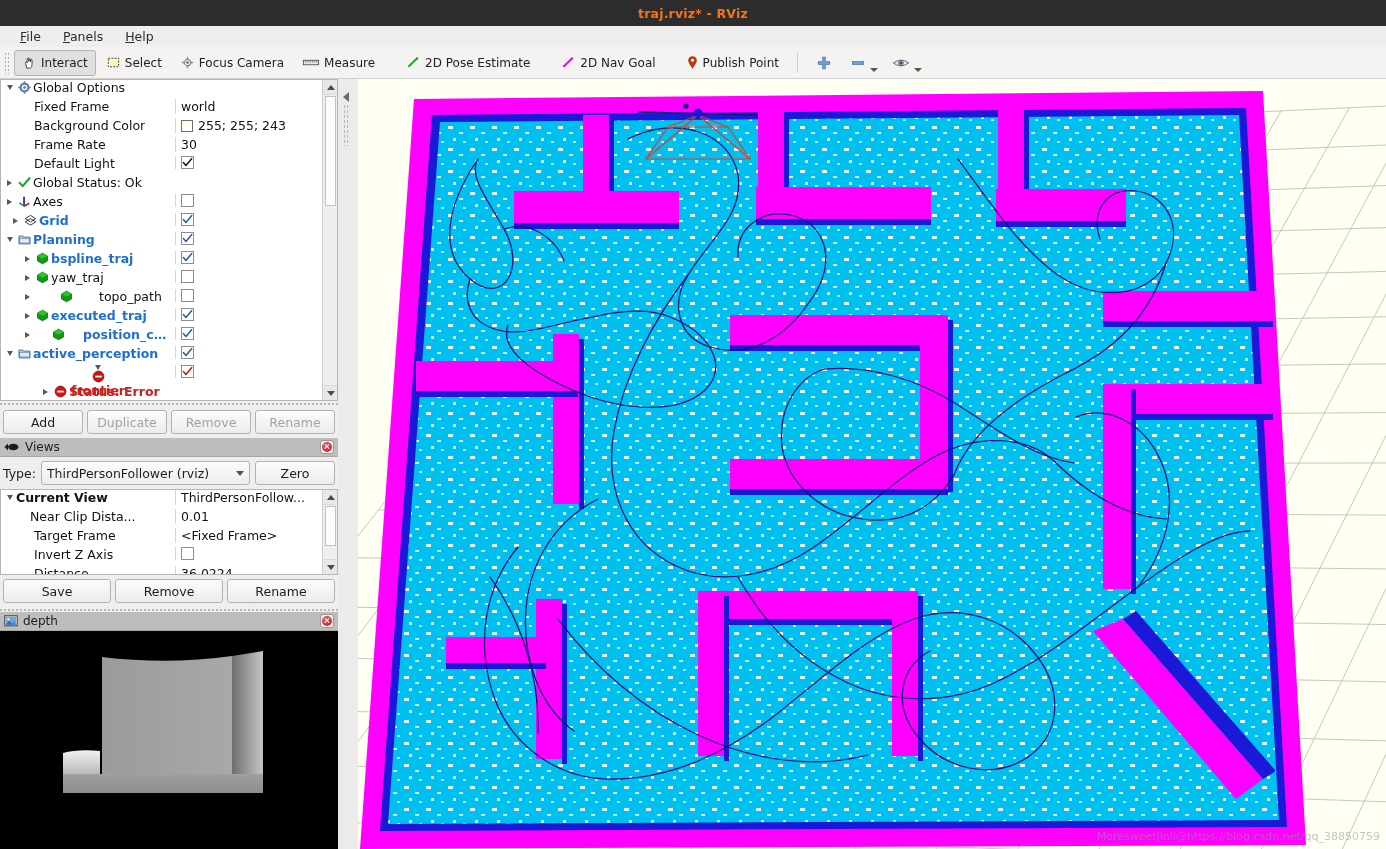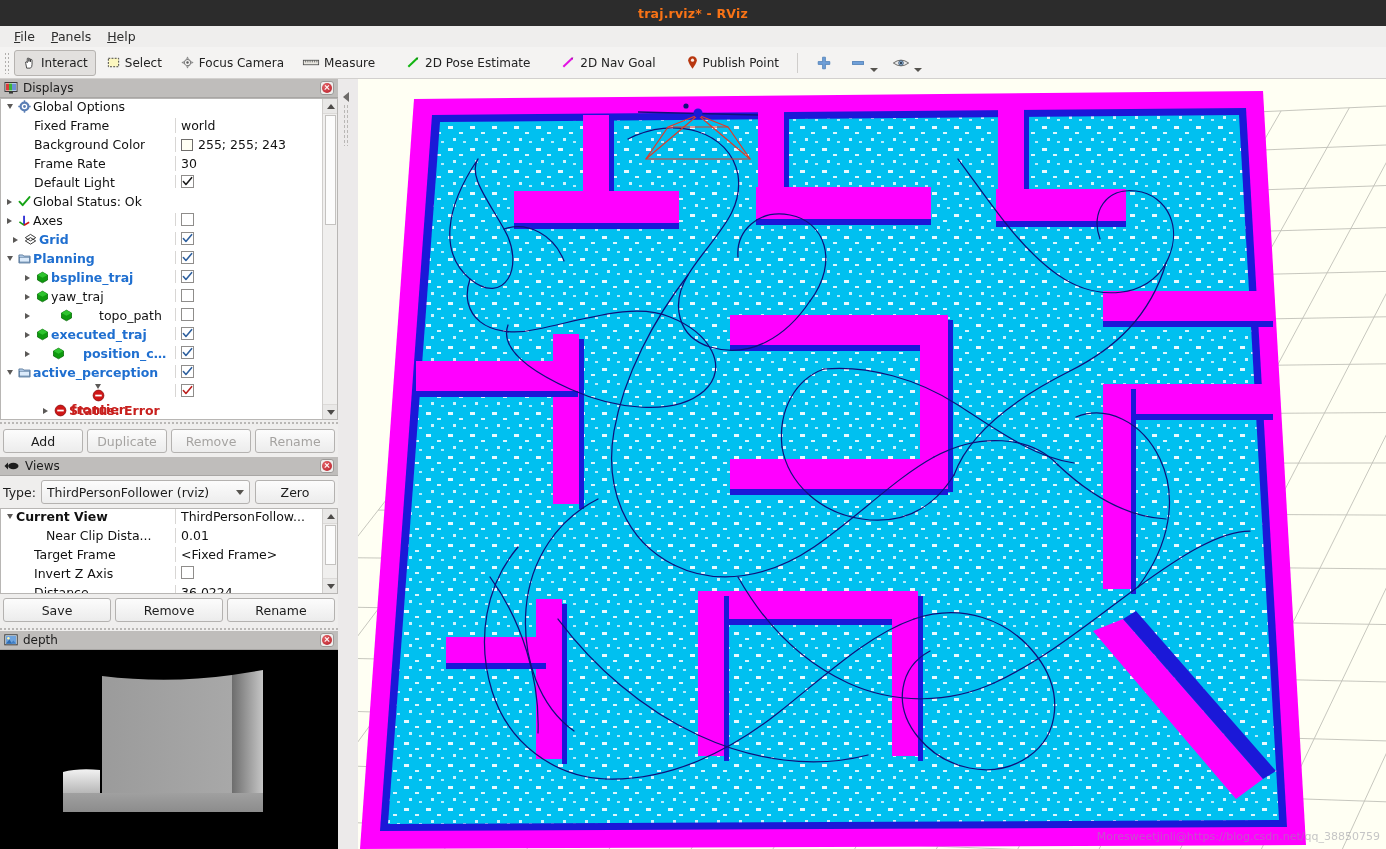--- a/index.html
+++ b/index.html
@@ -15,21 +15,21 @@
     height: 26px; background: #2c2c2c; color: #f97316;
     display: flex; align-items: center; justify-content: center;
     font-size: 12.5px; font-weight: bold; letter-spacing: .2px;
   }
 
   
   #menubar {
     height: 21px; background: #efeeed; display: flex; align-items: center;
     padding-left: 6px; font-size: 12.5px; color: #2d2d2d;
   }
-  .menu-item { padding: 2px 8px; cursor: default; }
+  .menu-item { padding: 2px 8px; cursor: default; margin-left: 6px; }
   .menu-item u { text-decoration: underline; }
 
   
   #toolbar {
     height: 32px; background: #f4f3f2; border-bottom: 1px solid #d2d0ce;
     display: flex; align-items: center; padding-left: 4px; gap: 2px;
   }
   .tb-btn {
     display: flex; align-items: center; gap: 4px;
     height: 26px; padding: 0 7px; font-size: 12px; color: #222;
@@ -301,35 +301,20 @@
           <path d="M0 1 L4 5 L8 1Z" fill="#56544f"></path>
         </svg>
     </span>
   </div>
 </div>
 
 <div id="main">
 
   <div id="leftcol">
 
-    <div class="dock-title">
-      <span class="icon">
-        <svg width="14" height="14" viewBox="0 0 14 14">
-          <rect x="1" y="1.5" width="12" height="9" fill="#fdfdfd" stroke="#3a3a3a" stroke-width="1"></rect>
-          <rect x="2" y="2.5" width="3" height="7" fill="#d93b3b"></rect>
-          <rect x="5" y="2.5" width="3" height="7" fill="#39b339"></rect>
-          <rect x="8" y="2.5" width="4" height="7" fill="#6d8fd6"></rect>
-          <rect x="5" y="11" width="4" height="1.6" fill="#3a3a3a"></rect>
-        </svg>
-      </span>
-      <span class="dt-label">Displays</span>
-      <div class="dock-close">
-        <span class="dot"></span>
-      </div>
-    </div>
 
     <div class="tree-wrap" id="displays-tree">
       <div id="displays-rows">
           <div class="trow">
             <div class="tcol-name" style="padding-left: 2px;">
               <div class="twisty">
                 <span class="tri-d"></span>
               </div>
               <div class="ticon">
                 <svg width="13" height="13" viewBox="0 0 14 14">
@@ -677,21 +662,21 @@
               <div class="twisty">
                 <span class="tri-d"></span>
               </div>
               <span class="tlabel bold">Current View</span>
             </div>
             <div class="tcol-val">
               <span>ThirdPersonFollow...</span>
             </div>
           </div>
           <div class="trow">
-            <div class="tcol-name" style="padding-left: 32px;">
+            <div class="tcol-name" style="padding-left: 16px;">
               <div class="twisty"></div>
               <span class="tlabel">Near Clip Dista...</span>
             </div>
             <div class="tcol-val">
               <span>0.01</span>
             </div>
           </div>
           <div class="trow">
             <div class="tcol-name" style="padding-left: 20px;">
               <div class="twisty"></div>

